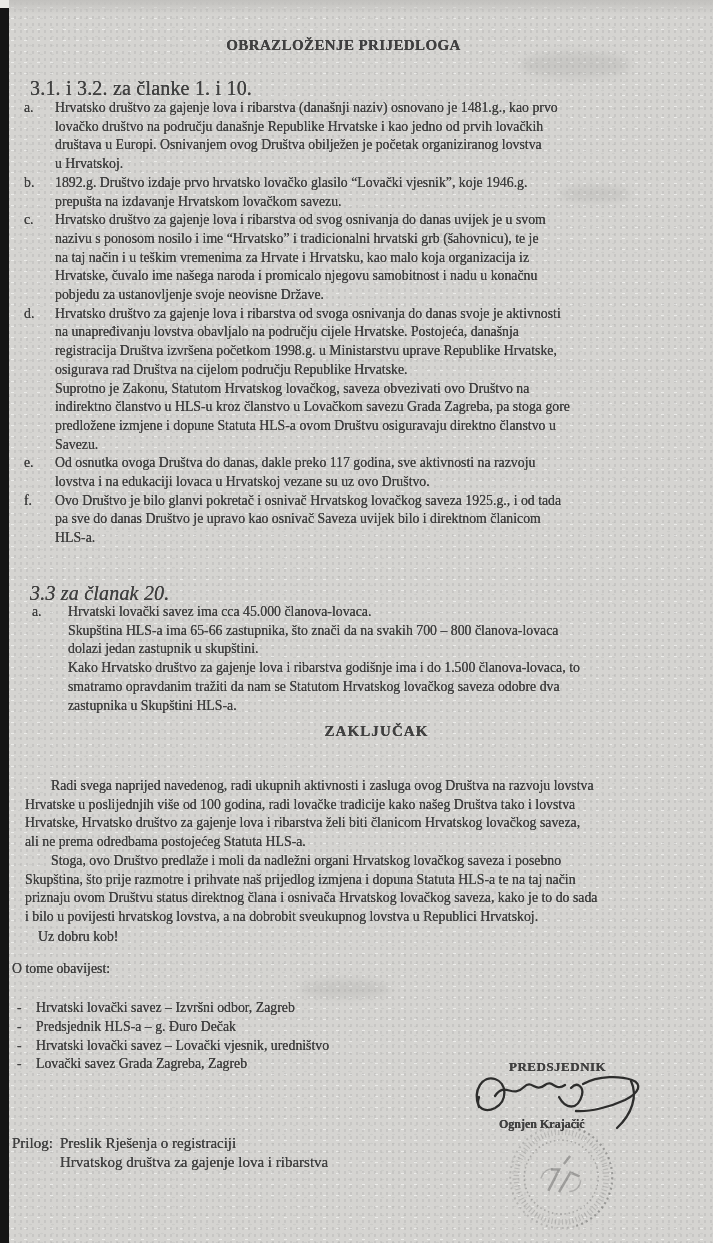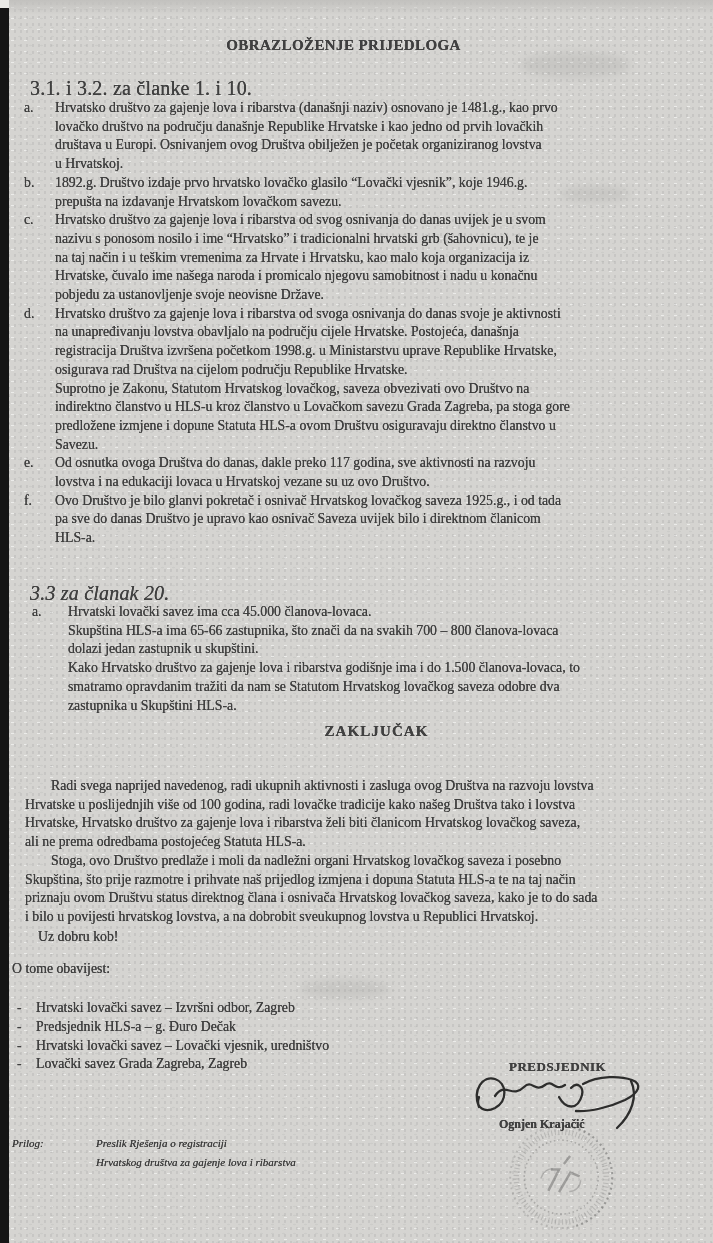--- a/index.html
+++ b/index.html
@@ -58,23 +58,23 @@
 
   .recipients{top:999px;left:17px;list-style:none;margin:0;padding:0;
     font-size:13.8px;line-height:18.8px;}
   .recipients li{display:flex;}
   .rec-dash{width:19px;flex:0 0 19px;}
 
   .sign-role{top:1059px;left:493px;font-size:13px;font-weight:700;letter-spacing:.5px;margin-left:16px;}
   .sign-svg{left:462px;top:1066px;}
   .sign-name{top:1117px;left:499px;font-size:12px;font-weight:700;}
 
-  .attachment{top:1134px;left:12px;display:flex;font-size:11px;line-height:19px;font-style:italic;}
+  .attachment{top:1134px;left:12px;display:flex;font-size:15px;line-height:19px;}
   .att-label{flex:0 0 48px;}
-  .att-lines{white-space:pre-line;margin-left:36px;}
+  .att-lines{white-space:pre-line;}
 
   .stamp{left:506px;top:1121px;transform:rotate(-15deg);opacity:.55;}
 </style>
 </head>
 <body>
 
 <div class="page">
 
   <div class="scan-top-band"></div>
   <div class="scan-left-bar"></div>

